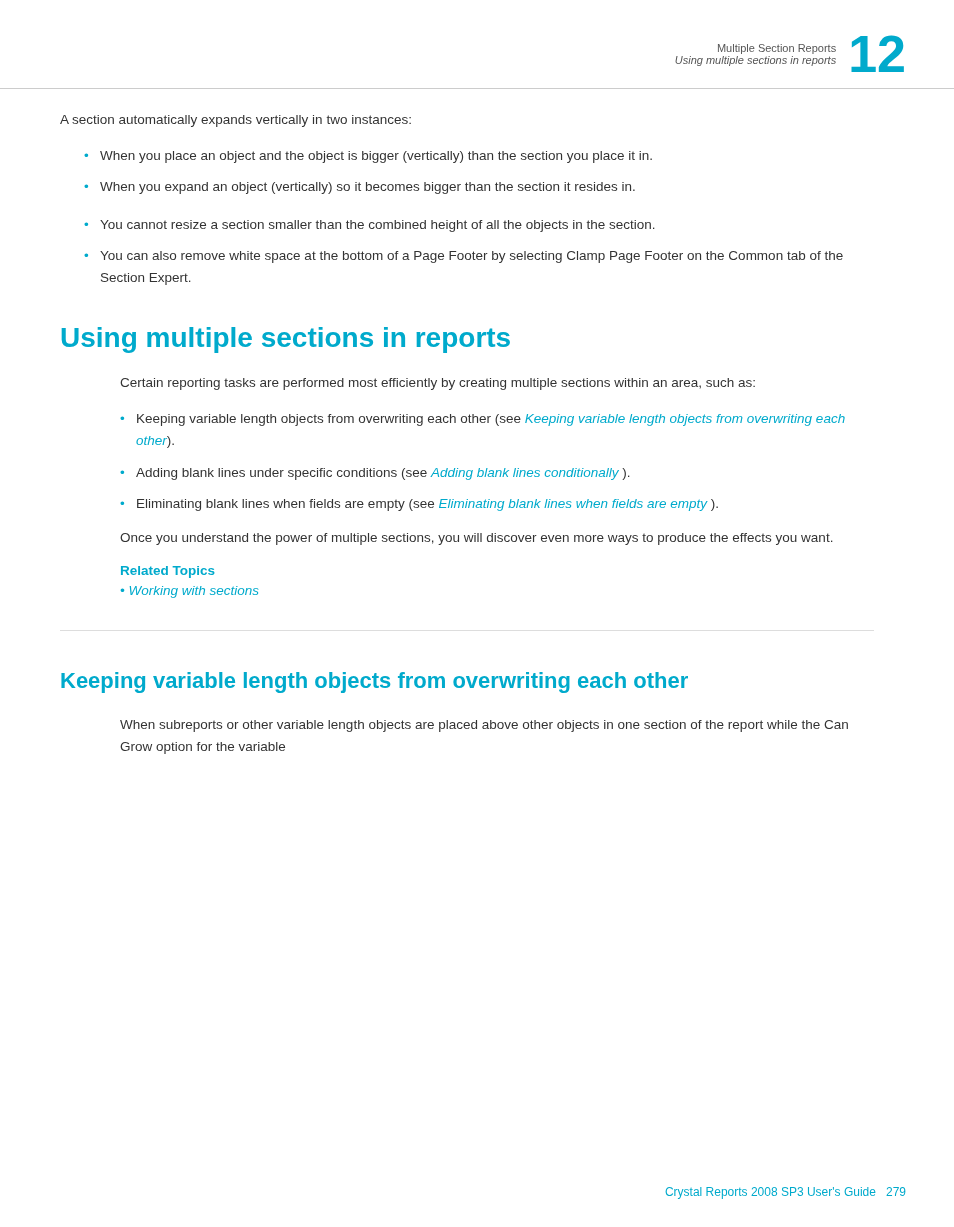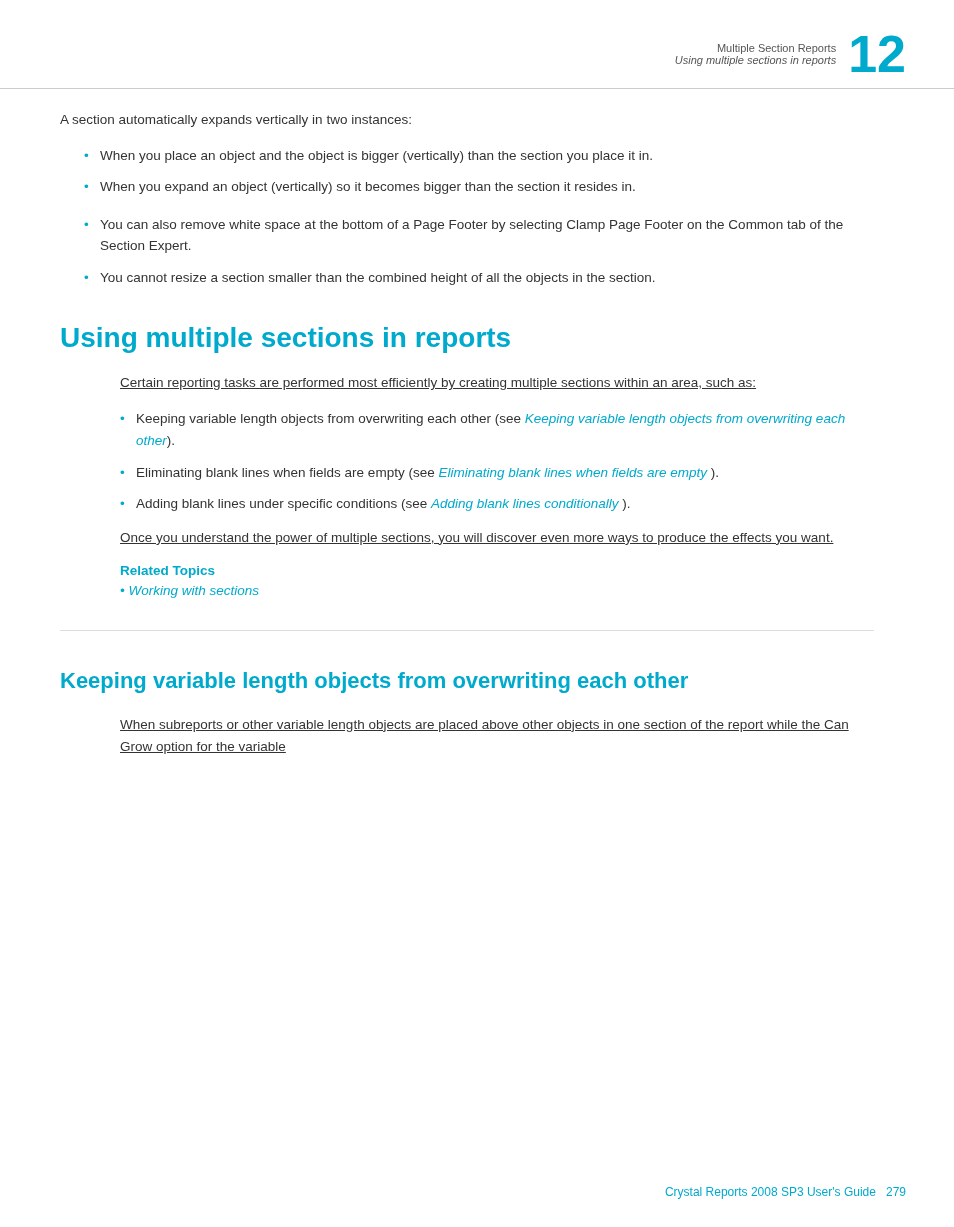--- a/index.html
+++ b/index.html
@@ -156,21 +156,20 @@
     .related-link::before {
       content: "• ";
     }
 
     .section-paragraph {
       font-size: 13.5px;
       color: #333333;
       line-height: 1.65;
       margin-bottom: 14px;
       padding-left: 60px;
-      text-decoration: underline;
     }
 
     .section-bullet-list {
       list-style: none;
       margin-left: 60px;
       margin-right: 20px;
       margin-bottom: 12px;
     }
 
     .section-bullet-list li {
@@ -237,38 +236,38 @@
 
     <p class="intro-text">A section automatically expands vertically in two instances:</p>
 
     <ul class="bullet-list">
       <li>When you place an object and the object is bigger (vertically) than the section you place it in.</li>
       <li>When you expand an object (vertically) so it becomes bigger than the section it resides in.</li>
     </ul>
 
     <div>
       <ul class="bullet-list">
+        <li>You cannot resize a section smaller than the combined height of all the objects in the section.</li>
         <li>You can also remove white space at the bottom of a Page Footer by selecting Clamp Page Footer on the Common tab of the Section Expert.</li>
-        <li>You cannot resize a section smaller than the combined height of all the objects in the section.</li>
       </ul>
     </div>
 
     <h2 class="section-heading">Using multiple sections in reports</h2>
 
     <p class="section-paragraph">Certain reporting tasks are performed most efficiently by creating multiple sections within an area, such as:</p>
 
     <ul class="section-bullet-list">
       <li>
         <span>Keeping variable length objects from overwriting each other (see </span><a class="link-text" href="#">Keeping variable length objects from overwriting each other</a><span>).</span>
       </li>
       <li>
-        <span>Eliminating blank lines when fields are empty (see </span><a class="link-text" href="#">Eliminating blank lines when fields are empty</a><span> ).</span>
+        <span>Adding blank lines under specific conditions (see </span><a class="link-text" href="#">Adding blank lines conditionally</a><span> ).</span>
       </li>
       <li>
-        <span>Adding blank lines under specific conditions (see </span><a class="link-text" href="#">Adding blank lines conditionally</a><span> ).</span>
+        <span>Eliminating blank lines when fields are empty (see </span><a class="link-text" href="#">Eliminating blank lines when fields are empty</a><span> ).</span>
       </li>
     </ul>
 
     <p class="section-paragraph">Once you understand the power of multiple sections, you will discover even more ways to produce the effects you want.</p>
 
     <div class="related-block">
       <p class="related-topics-label">Related Topics</p>
       <a class="related-link" href="#">Working with sections</a>
     </div>
 

